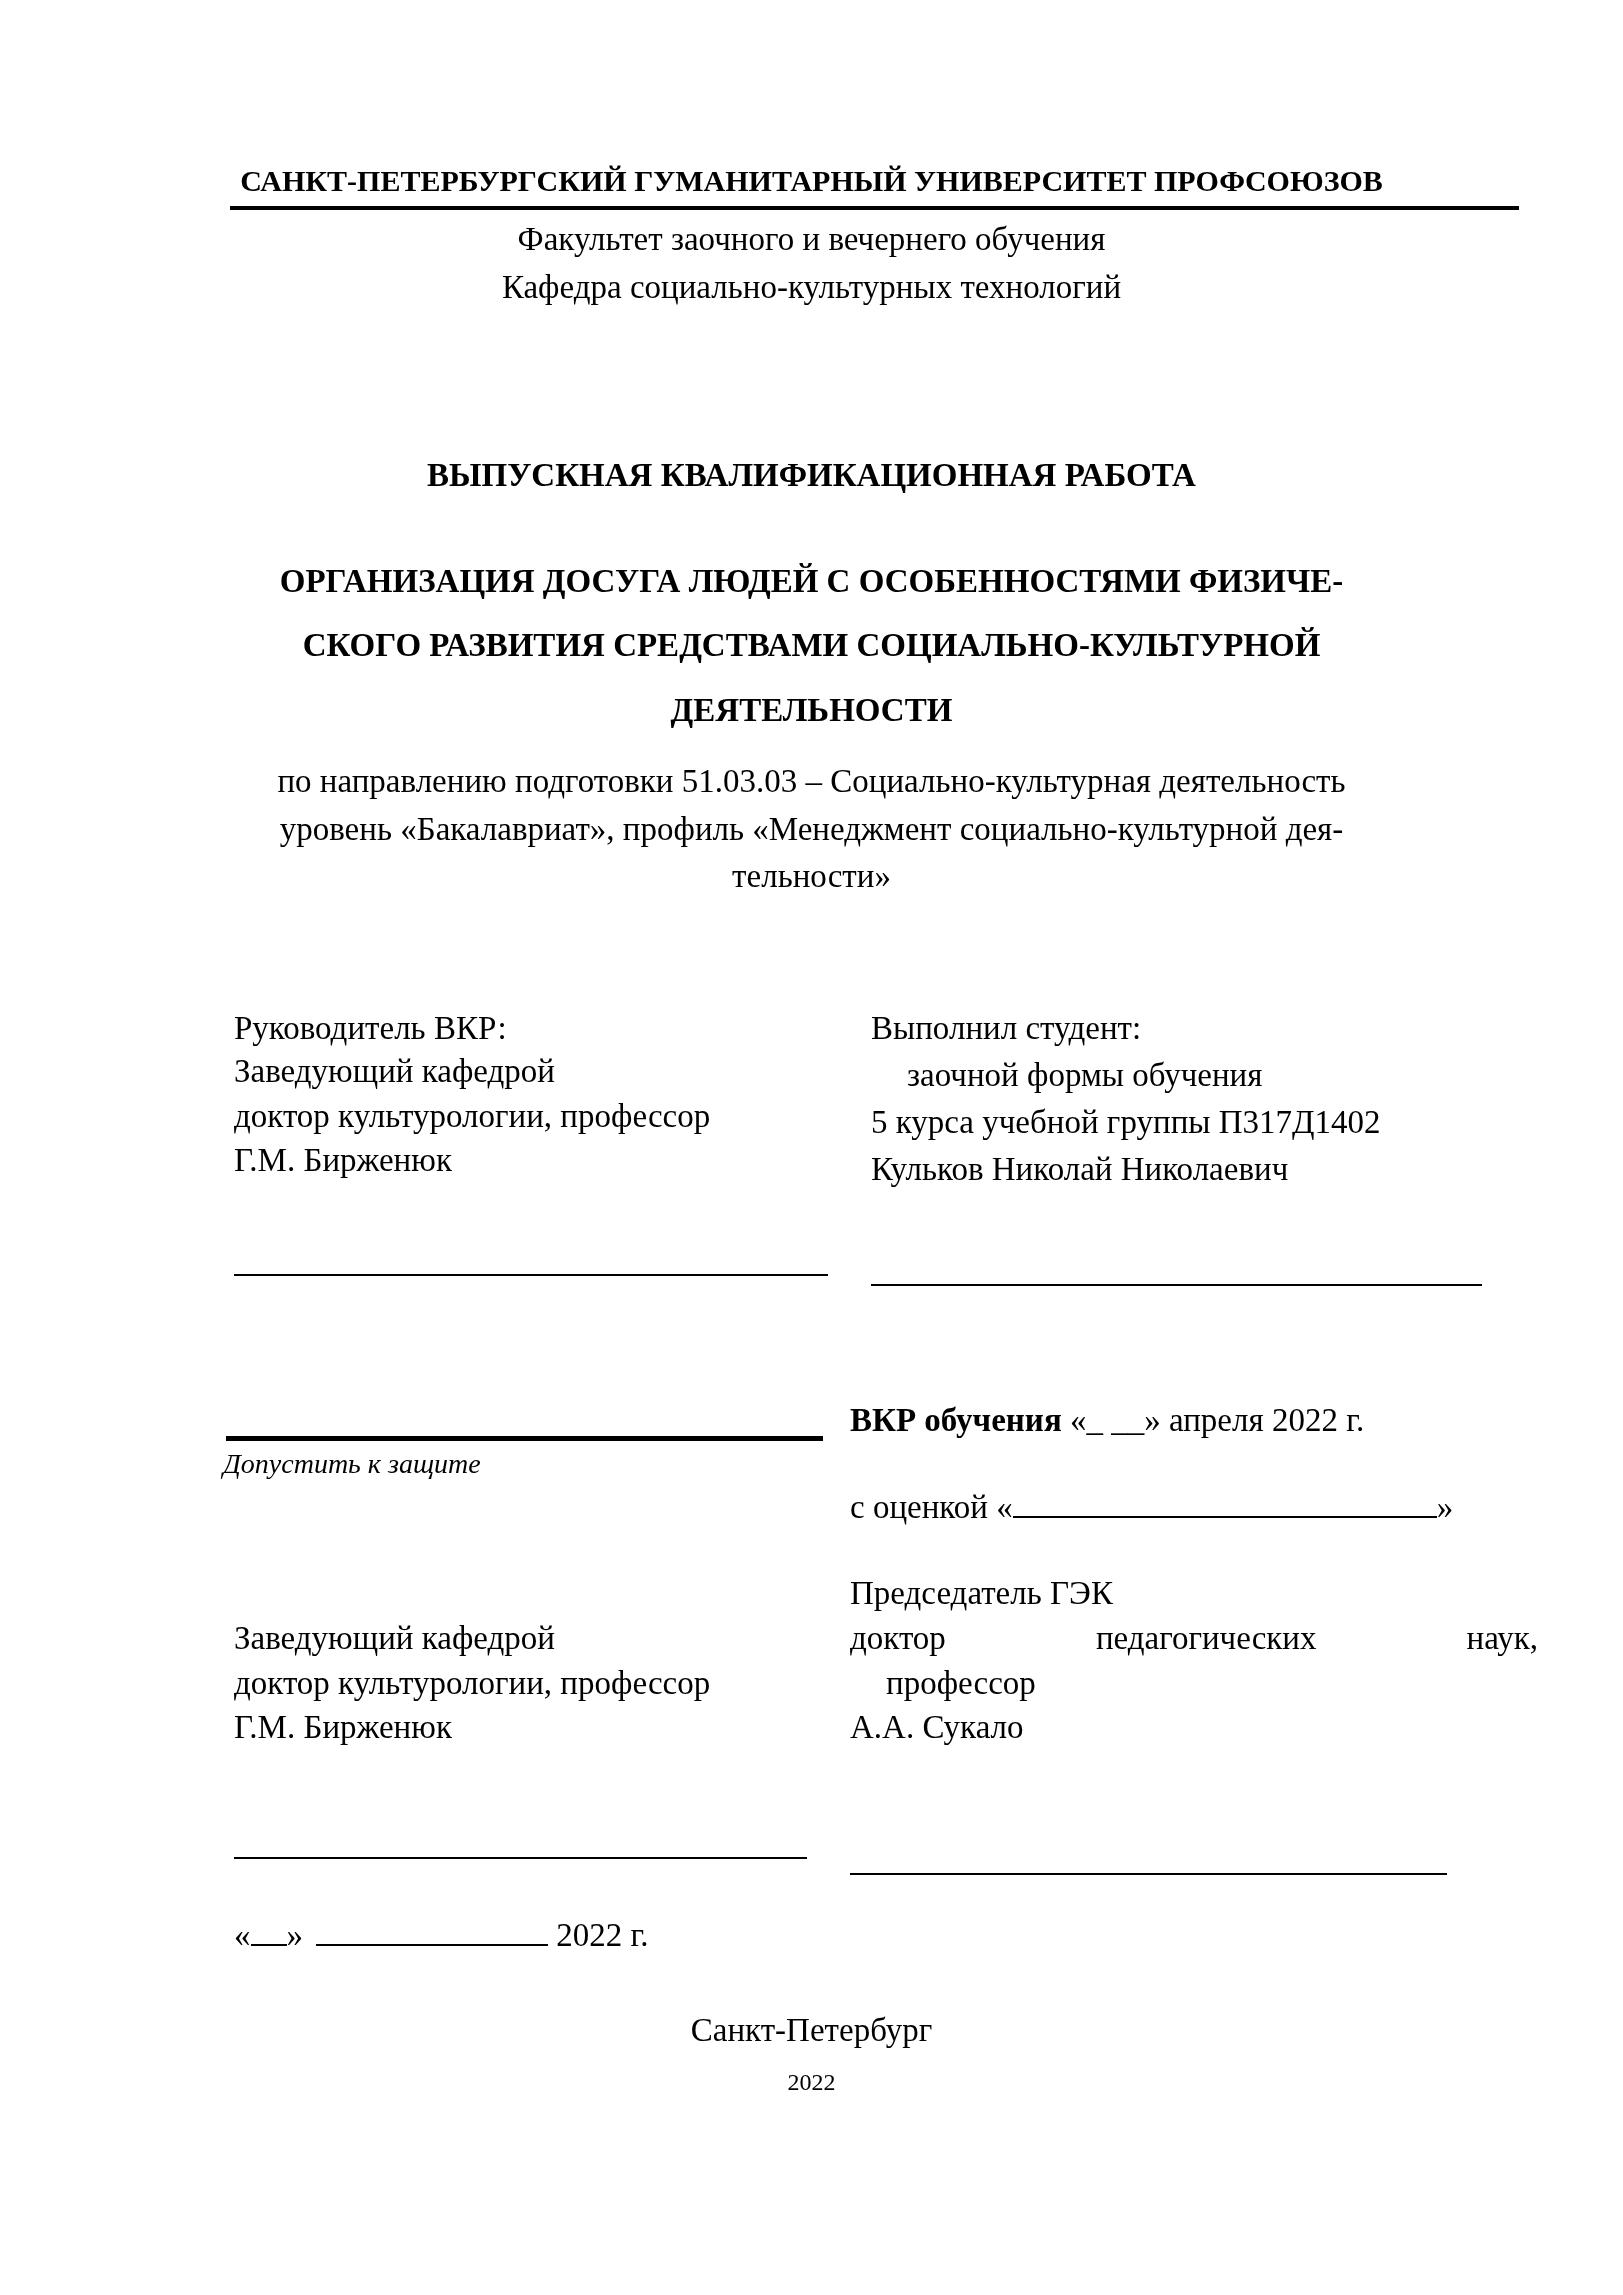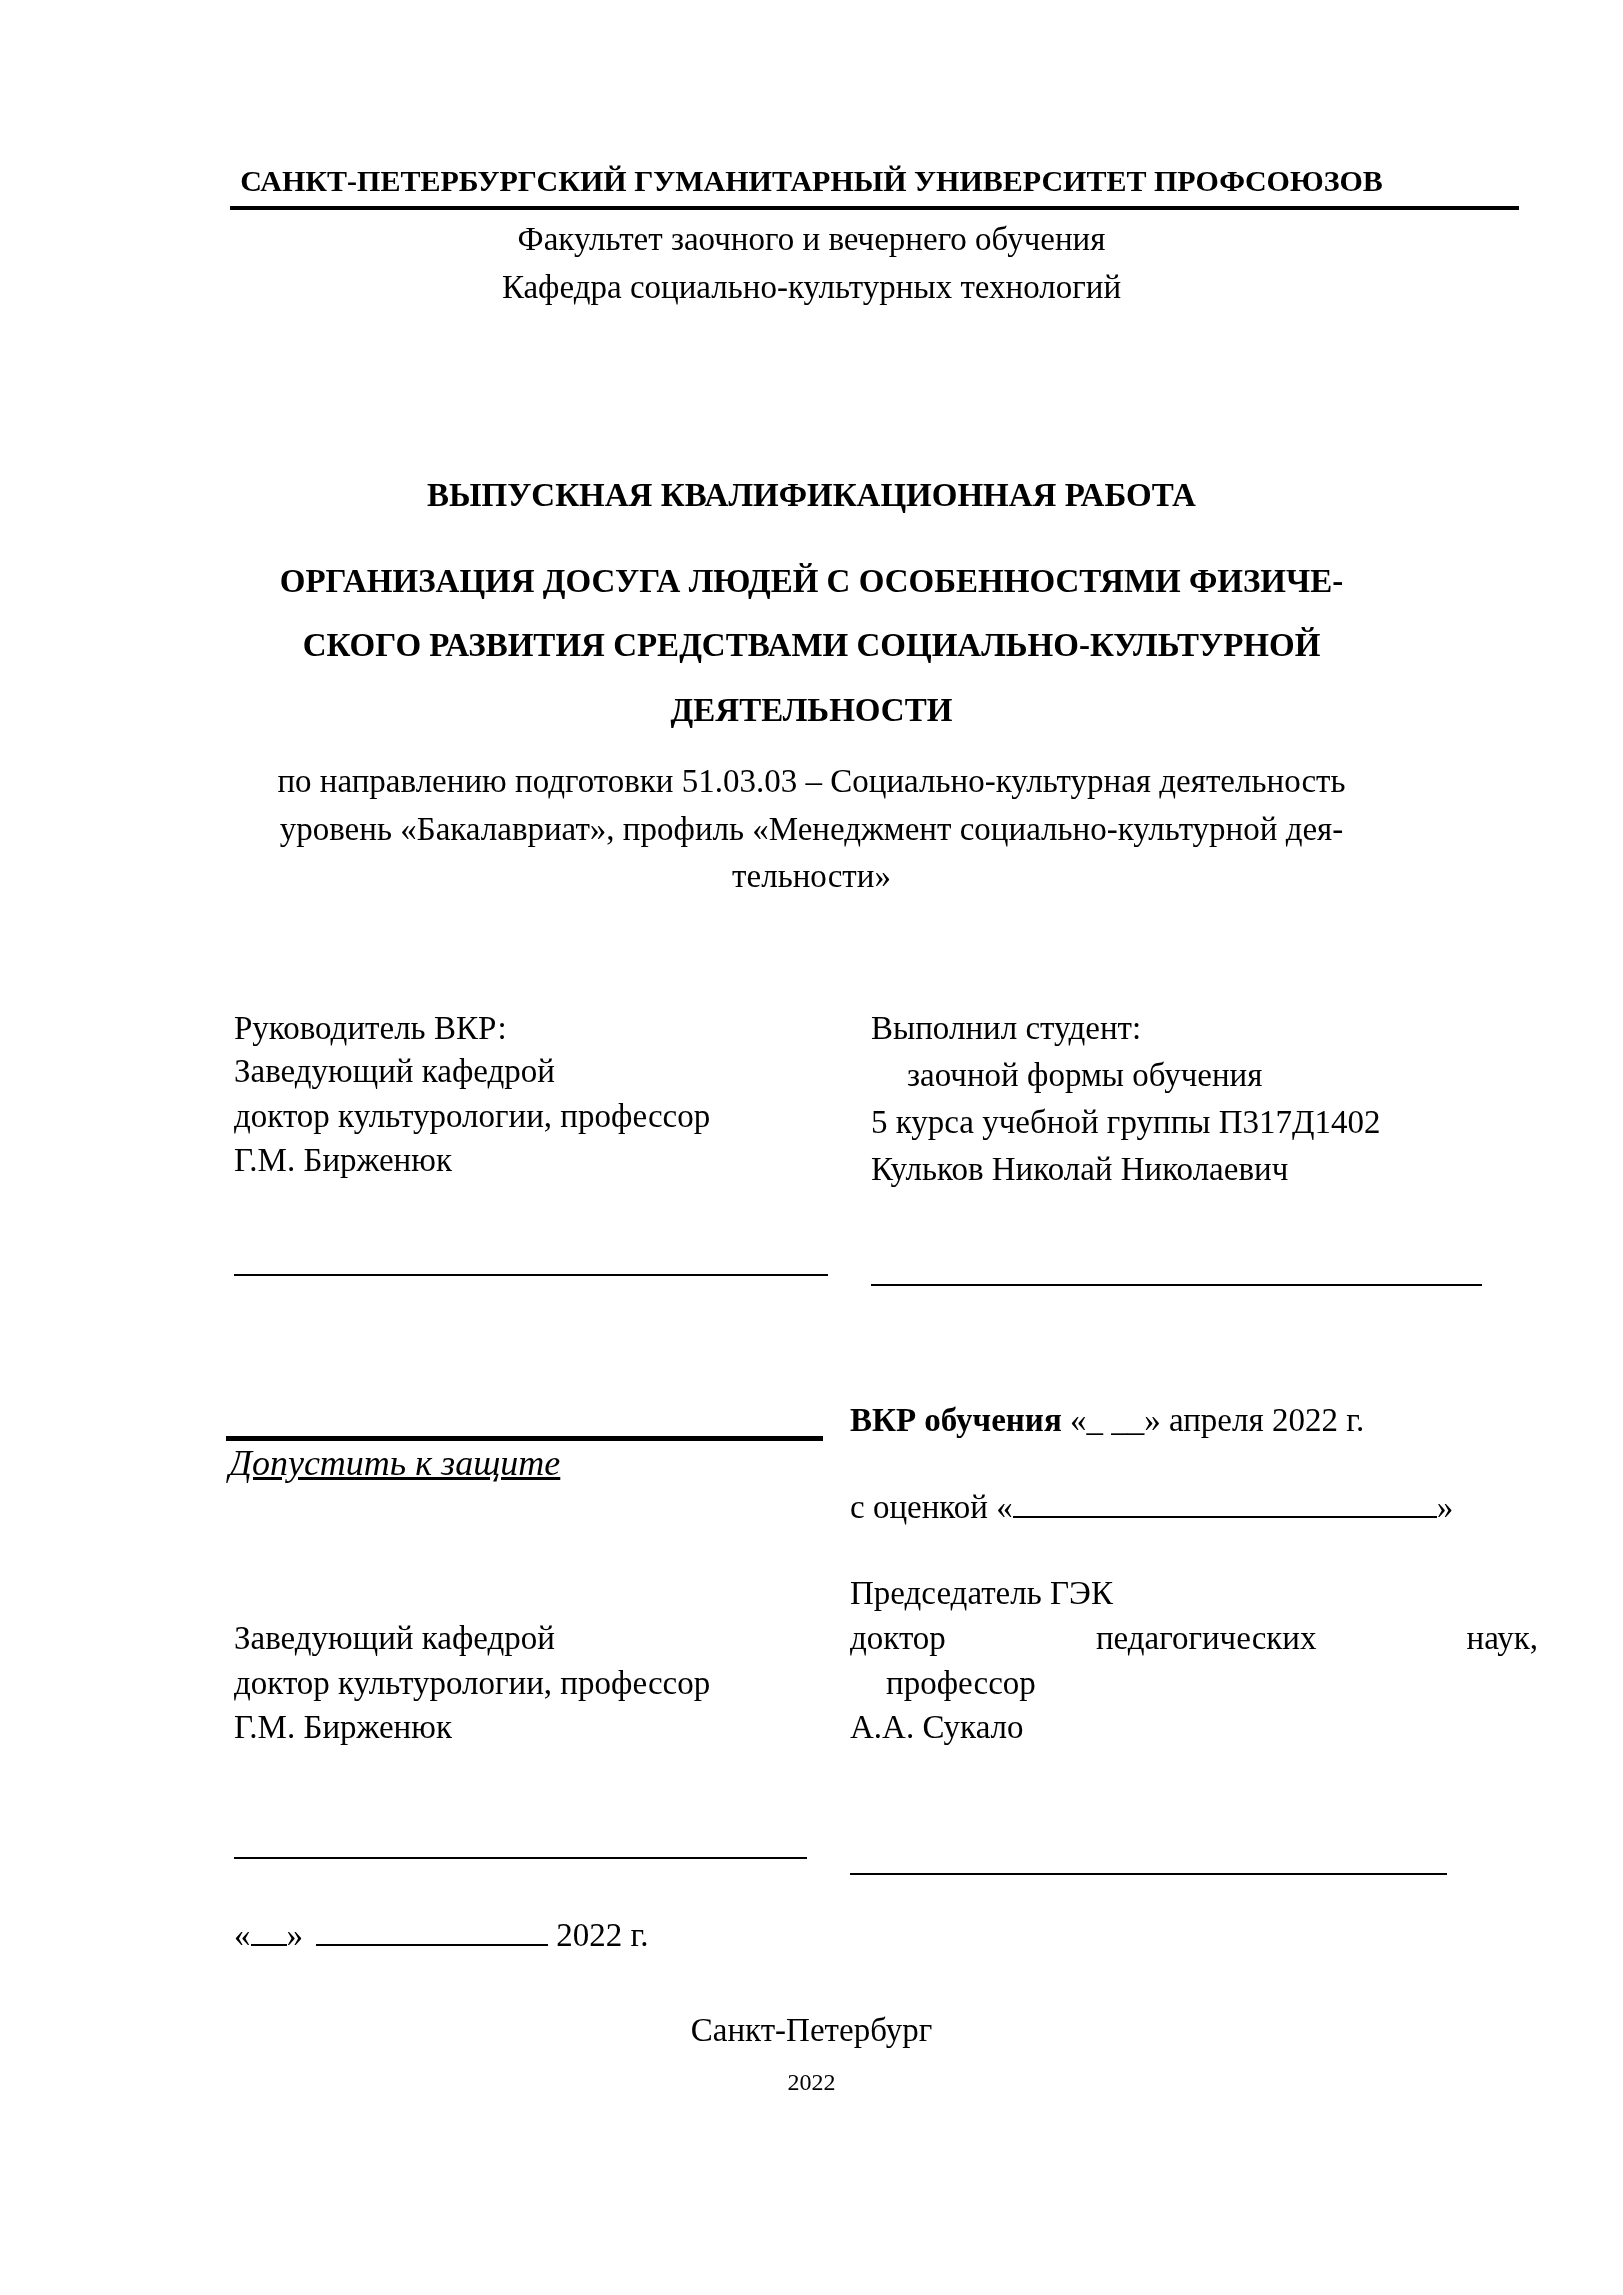--- a/index.html
+++ b/index.html
@@ -17,21 +17,21 @@
   .justify-row { display: flex; justify-content: space-between; }
 </style>
 </head>
 <body>
 
 <div class="abs center t38 bold" style="top:163px;">САНКТ-ПЕТЕРБУРГСКИЙ ГУМАНИТАРНЫЙ УНИВЕРСИТЕТ ПРОФСОЮЗОВ</div>
 <div class="rule" style="left:230px; top:206px; width:1289px; height:3.9px;"></div>
 <div class="abs center t42" style="top:220px;">Факультет заочного и вечернего обучения</div>
 <div class="abs center t42" style="top:268px;">Кафедра социально-культурных технологий</div>
 
-<div class="abs center t42 bold" style="top:476px;">ВЫПУСКНАЯ КВАЛИФИКАЦИОННАЯ РАБОТА</div>
+<div class="abs center t42 bold" style="top:456px;">ВЫПУСКНАЯ КВАЛИФИКАЦИОННАЯ РАБОТА</div>
 <div class="abs center t42 bold" style="top:562px;">ОРГАНИЗАЦИЯ ДОСУГА ЛЮДЕЙ С ОСОБЕННОСТЯМИ ФИЗИЧЕ-</div>
 <div class="abs center t42 bold" style="top:626px;">СКОГО РАЗВИТИЯ СРЕДСТВАМИ СОЦИАЛЬНО-КУЛЬТУРНОЙ</div>
 <div class="abs center t42 bold" style="top:691px;">ДЕЯТЕЛЬНОСТИ</div>
 
 <div class="abs center t42" style="top:762px;">по направлению подготовки 51.03.03 – Социально-культурная деятельность</div>
 <div class="abs center t42" style="top:810px;">уровень «Бакалавриат», профиль «Менеджмент социально-культурной дея-</div>
 <div class="abs center t42" style="top:857px;">тельности»</div>
 
 <div class="abs t42" style="left:234px; top:1009px;">Руководитель ВКР:</div>
 <div class="abs t42" style="left:234px; top:1052px;">Заведующий кафедрой</div>
@@ -39,21 +39,21 @@
 <div class="abs t42" style="left:234px; top:1141px;">Г.М. Бирженюк</div>
 <div class="rule" style="left:234px; top:1274px; width:594px; height:2.4px;"></div>
 
 <div class="abs t42" style="left:871px; top:1009px;">Выполнил студент:</div>
 <div class="abs t42" style="left:871px; top:1056px;margin-left:36px;">заочной формы обучения</div>
 <div class="abs t42" style="left:871px; top:1103px;">5 курса учебной группы П317Д1402</div>
 <div class="abs t42" style="left:871px; top:1150px;">Кульков Николай Николаевич</div>
 <div class="rule" style="left:871px; top:1284px; width:611px; height:2.4px;"></div>
 
 <div class="rule" style="left:226px; top:1436px; width:597px; height:4.7px;"></div>
-<div class="abs" style="left:229px; top:1446px; font-size:36px; line-height:35px; font-style:italic;text-decoration:underline;">Допустить к защите</div>
+<div class="abs" style="left:223px; top:1446px; font-size:28px; line-height:35px; font-style:italic;">Допустить к защите</div>
 
 <div class="abs t42" style="left:850px; top:1401px;">
   <span class="bold">ВКР обучения</span><span> «_ __» апреля 2022 г.</span>
 </div>
 <div class="abs t42" style="left:850px; top:1488px;">
   <span>с оценкой «</span><span class="uline" style="width:424px;"></span><span>»</span>
 </div>
 
 <div class="abs t42" style="left:234px; top:1619px;">Заведующий кафедрой</div>
 <div class="abs t42" style="left:234px; top:1664px;">доктор культурологии, профессор</div>

